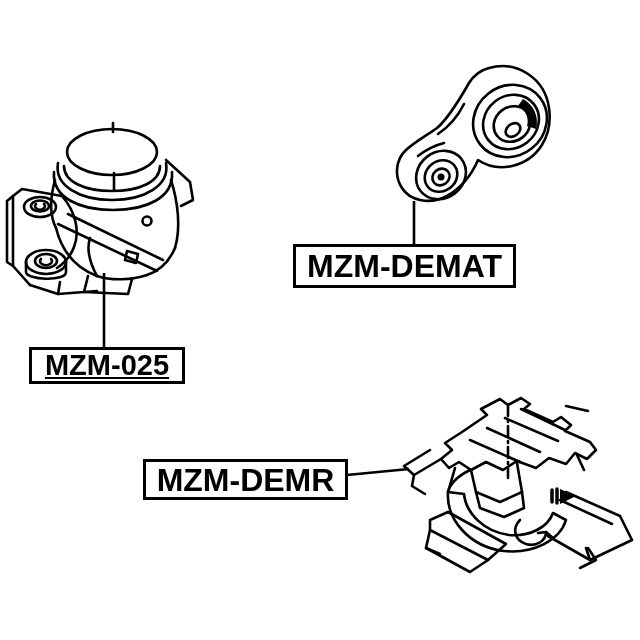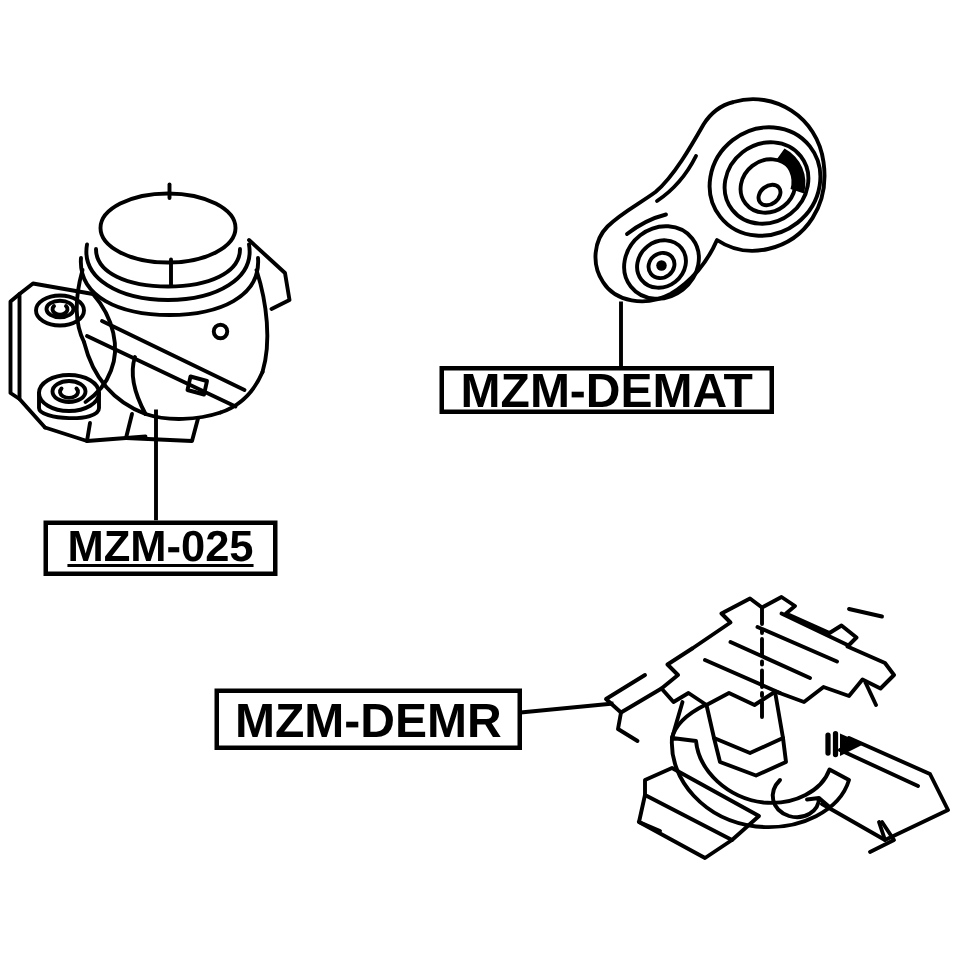--- a/index.html
+++ b/index.html
@@ -24,21 +24,21 @@
     color: #000000;
     display: flex;
     align-items: center;
     justify-content: center;
     font-weight: bold;
     letter-spacing: 0px;
     line-height: 1;
     white-space: nowrap;
   }
   .label-mzm-025   { left: 29px;  top: 347px; width: 156px; height: 37px; font-size: 29px; text-decoration: underline; }
-  .label-mzm-demat { left: 293px; top: 244px; width: 223px; height: 32px; font-size: 32px; }
+  .label-mzm-demat { left: 293px; top: 244px; width: 223px; height: 44px; font-size: 32px; }
   .label-mzm-demr  { left: 143px; top: 459px; width: 205px; height: 41px; font-size: 32px; }
 </style>
 </head>
 <body>
 
 <div class="scene" style="background: rgb(255, 255, 255);">
 
   <svg class="illustrations" viewBox="0 0 640 640" xmlns="http://www.w3.org/2000/svg">
 
     <g stroke="#000000" fill="none" stroke-width="2.6" stroke-linecap="round" stroke-linejoin="round">

